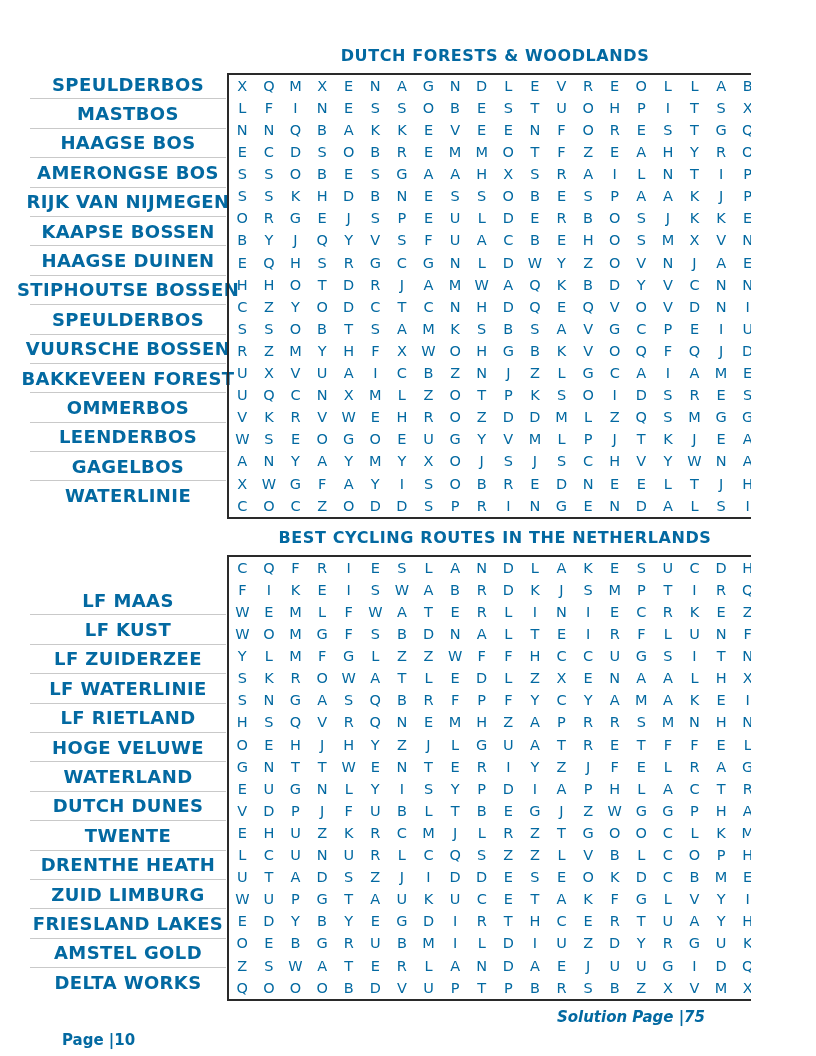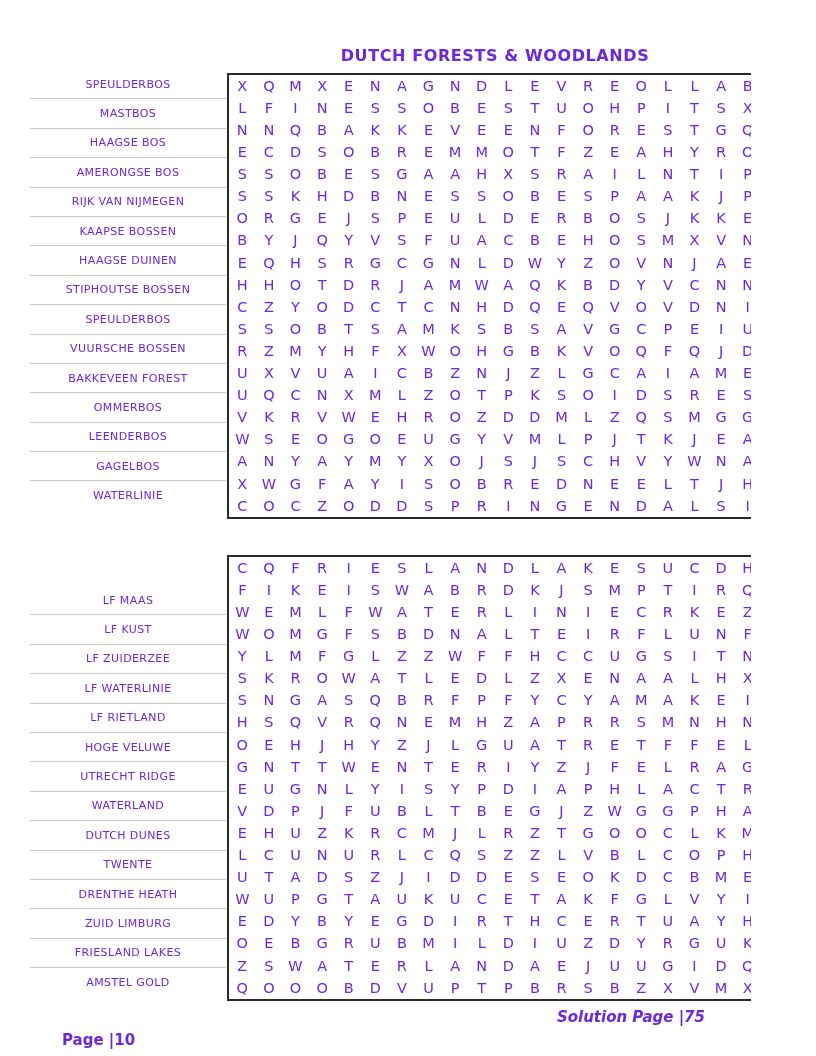--- a/index.html
+++ b/index.html
@@ -1,33 +1,34 @@
 <!DOCTYPE html>
 <html><head>
 <meta charset="utf-8">
 <style>
   html,body { margin:0; padding:0; background:#ffffff; }
   .page {
     position:relative; width:751px; height:1056px; background:#ffffff;
-    font-family:"DejaVu Sans", sans-serif; color:#6d28d9; overflow:hidden;
+    font-family:"DejaVu Sans", sans-serif; color:#0369a1; overflow:hidden;
   }
   .title {
     position:absolute; left:227px; width:536px; text-align:center;
     font-size:16px; font-weight:600; letter-spacing:0.6px; white-space:nowrap;
   }
   #title1 { top:46px; }
   #title2 { top:528px; }
 
   .wordlist { position:absolute; left:30px; width:196px; }
   #wordlist1 { top:70px; }
   #wordlist2 { top:550px;margin-top:36px; }
   .word {
     height:28.4px; display:flex; align-items:center; justify-content:center;
-    font-size:11px; letter-spacing:0.4px; border-bottom:1px solid #c9c9c9;
+    font-size:18px; letter-spacing:0.4px; border-bottom:1px solid #c9c9c9;
     white-space:nowrap;
+    font-weight:bold;
   }
   .word:last-child { border-bottom:none; }
 
   .grid {
     position:absolute; left:227px; width:536px; height:446px;
     border:2px solid #2a2a2a; box-sizing:border-box;
     display:grid; grid-template-columns:repeat(20,1fr); grid-template-rows:repeat(20,1fr);
   }
   #grid1 { top:73px; }
   #grid2 { top:555px; }
@@ -460,36 +461,37 @@
       <span class="cell">G</span>
       <span class="cell">E</span>
       <span class="cell">N</span>
       <span class="cell">D</span>
       <span class="cell">A</span>
       <span class="cell">L</span>
       <span class="cell">S</span>
       <span class="cell">I</span>
     </div>
 
+  <div class="title" id="title2">BEST CYCLING ROUTES IN THE NETHERLANDS</div>
 
   <div class="wordlist" id="wordlist2">
       <div class="word">LF MAAS</div>
       <div class="word">LF KUST</div>
       <div class="word">LF ZUIDERZEE</div>
       <div class="word">LF WATERLINIE</div>
       <div class="word">LF RIETLAND</div>
       <div class="word">HOGE VELUWE</div>
-      <div class="word">UTRECHT RIDGE</div>
       <div class="word">WATERLAND</div>
       <div class="word">DUTCH DUNES</div>
       <div class="word">TWENTE</div>
       <div class="word">DRENTHE HEATH</div>
       <div class="word">ZUID LIMBURG</div>
       <div class="word">FRIESLAND LAKES</div>
       <div class="word">AMSTEL GOLD</div>
+      <div class="word">DELTA WORKS</div>
     </div>
 
   <div class="grid" id="grid2">
       <span class="cell">C</span>
       <span class="cell">Q</span>
       <span class="cell">F</span>
       <span class="cell">R</span>
       <span class="cell">I</span>
       <span class="cell">E</span>
       <span class="cell">S</span>

